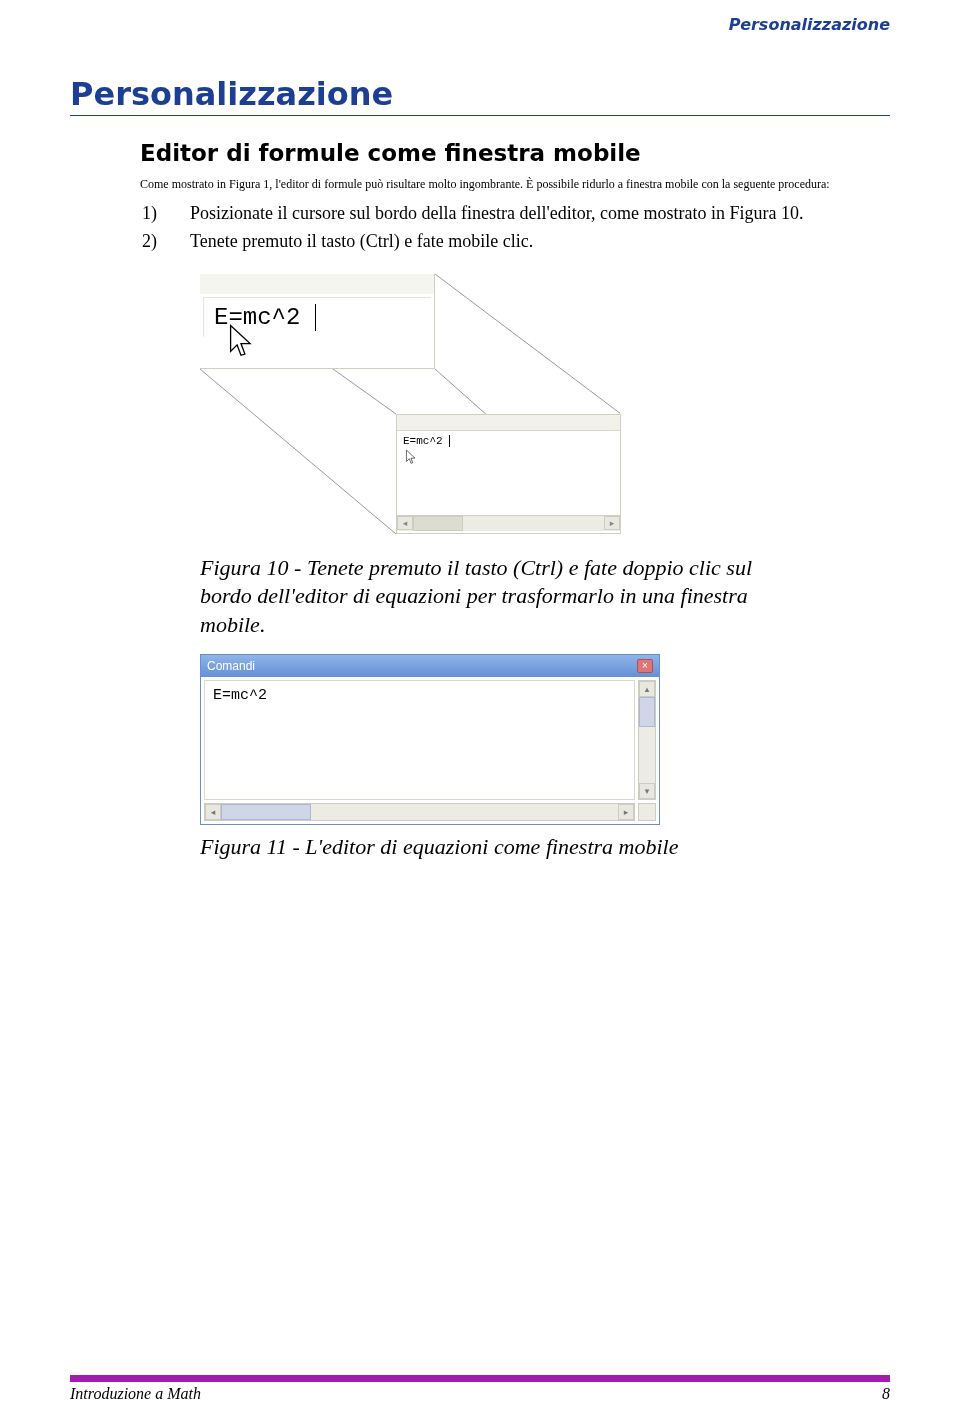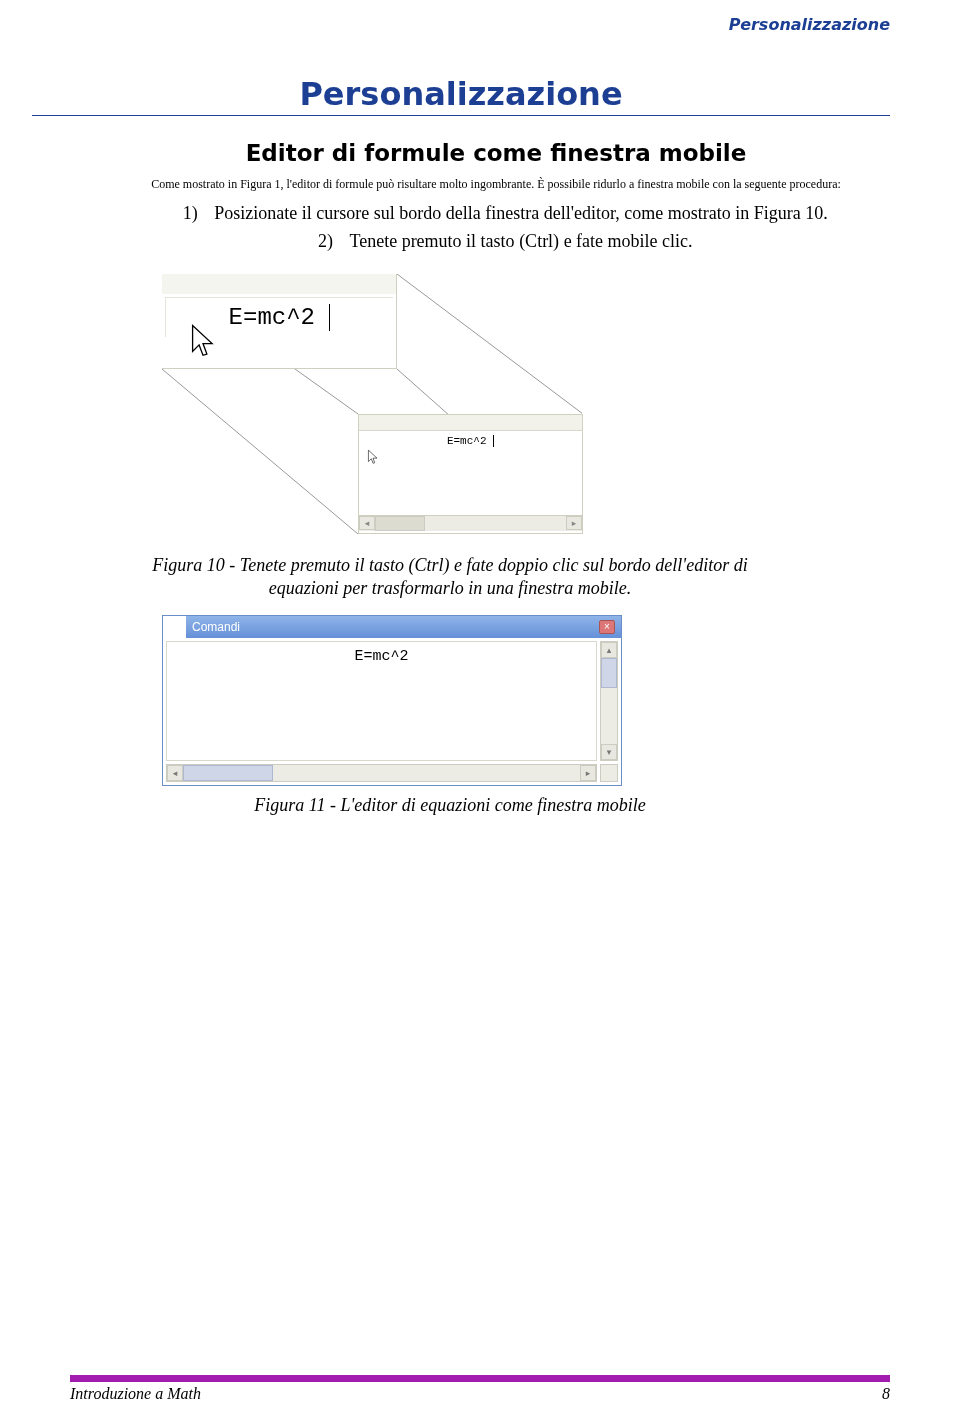--- a/index.html
+++ b/index.html
@@ -1,17 +1,17 @@
 <!DOCTYPE html>
 <html><head>
 <meta charset="utf-8">
 <style>
   * { box-sizing: border-box; margin: 0; padding: 0; }
   html, body { width: 960px; background: #fff; font-family: "DejaVu Sans", "Verdana", sans-serif; color: #000; }
-  .page { width: 960px; min-height: 1423px; padding: 30px 70px 20px 32px; position: relative; text-align: center; }
+  .page { width: 960px; min-height: 1423px; padding: 30px 70px 20px 70px; position: relative; }
   .header-right { position: absolute; top: 15px; right: 70px; font-style: italic; font-weight: bold; color: #1C3F94; font-size: 16px; }
   h1.main-title { color: #1C3F94; font-weight: bold; font-size: 32px; margin-top: 45px; margin-bottom: 4px; border-bottom: 1.5px solid #1C3F94; padding-bottom: 2px; }
   .content-block { margin-left: 70px; margin-top: 24px; }
   h2.sub-title { color: #000000; font-weight: bold; font-size: 23px; margin-bottom: 10px; }
   p.body-text { font-family: Georgia, "Times New Roman", serif; font-size: 12px; line-height: 1.35; margin-bottom: 6px; }
   ol.steps { list-style: none; margin-left: 28px; margin-top: 9px; }
   ol.steps li { font-family: Georgia, "Times New Roman", serif; font-size: 18px; line-height: 1.35; margin-bottom: 4px; text-indent: -26px; padding-left: 26px; }
   .step-num { display: inline-block; width: 22px; }
   .italic { }
   
@@ -24,24 +24,24 @@
   .fig10-small { position: absolute; top: 140px; left: 196px; width: 225px; height: 120px; background: #fff; border: 1px solid #d0d0c0; }
   .fig10-small-title { height: 16px; background: #f2f2ea; border-bottom: 1px solid #d8d8cc;}
   .fig10-small-body { padding: 4px 6px; font-family: "Courier New", monospace; font-size: 11px; position: relative; height: 84px;}
   .fig10-small-cursor { position: absolute; top: 18px; left: 8px; width: 12px; height: 16px; }
   .fig10-small-scroll { height: 16px; background: #ecece4; border-top: 1px solid #d0d0c0; display: flex; justify-content: space-between; }
   .fig10-small-scroll .arrow { width: 16px; height: 14px; background: #e8e8e0; border: 1px solid #ccccc0; display:flex; align-items:center; justify-content:center; font-size:9px; color:#888;}
   .fig10-small-scroll .thumb { flex: 0 0 50px; background: #dcdcd0; border:1px solid #ccccc0;}
   .fig10-small-scroll .track { flex:1;}
   
   .guide-svg { position: absolute; top: 0; left: 0; width: 420px; height: 270px; pointer-events: none; }
-  .fig-caption { font-family: Georgia, "Times New Roman", serif; font-style: italic; font-size: 18px; line-height: 1.3; margin: 4px 0 14px 48px; max-width: 600px; }
+  .fig-caption { font-family: Georgia, "Times New Roman", serif; font-style: italic; font-size: 22px; line-height: 1.3; margin: 4px 0 14px 60px; max-width: 600px; }
   
   .fig11-wrap { width: 460px; margin: 14px 0 8px 60px; border: 1px solid #6a8ec8; background: #fff; }
-  .fig11-title { background: linear-gradient(#8fb4e8, #6590d8); height: 22px; display: flex; align-items: center; padding: 0 6px; font-family: Tahoma, sans-serif; font-size: 12px; color: #fff; justify-content: space-between; margin-left: 23px; }
+  .fig11-title { background: linear-gradient(#8fb4e8, #6590d8); height: 22px; display: flex; align-items: center; padding: 0 6px; font-family: Tahoma, sans-serif; font-size: 12px; color: #fff; justify-content: space-between; }
   .fig11-close { width: 16px; height: 14px; background: #d77; border: 1px solid #a55; display:flex; align-items:center; justify-content:center; font-size:10px; color:#fff; border-radius:2px;}
   .fig11-bodywrap { display:flex; }
   .fig11-body { padding: 6px 8px; font-family: "Courier New", monospace; font-size: 15px; height: 120px; flex:1; border: 1px solid #d8d8cc; margin:3px;  position:relative; background:#fff;}
   .fig11-vscroll { width: 18px; margin:3px 3px 3px 0; display:flex; flex-direction:column; background:#ecece4; border:1px solid #ccccc0;}
   .fig11-vscroll .arrow { height:16px; background:#e8e8e0; border:1px solid #ccccc0; display:flex;align-items:center;justify-content:center;font-size:9px;color:#777;}
   .fig11-vscroll .thumb { height:30px; background:#cfd6e8; border:1px solid #aeb8d0;}
   .fig11-vscroll .track { flex:1;}
   .fig11-hscroll { height: 18px; margin:0 3px 3px 3px; display:flex; background:#ecece4; border:1px solid #ccccc0;}
   .fig11-hscroll .arrow { width:16px; background:#e8e8e0; border:1px solid #ccccc0; display:flex;align-items:center;justify-content:center;font-size:9px;color:#777;}
   .fig11-hscroll .thumb { width:90px; background:#cfd6e8; border:1px solid #aeb8d0;}

